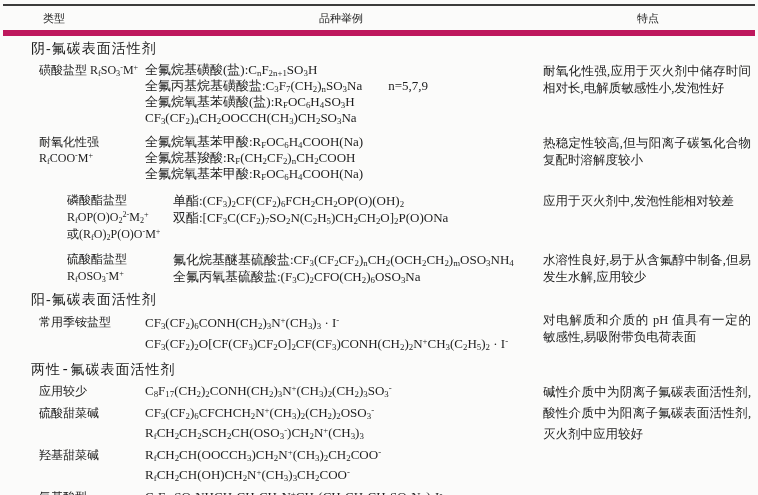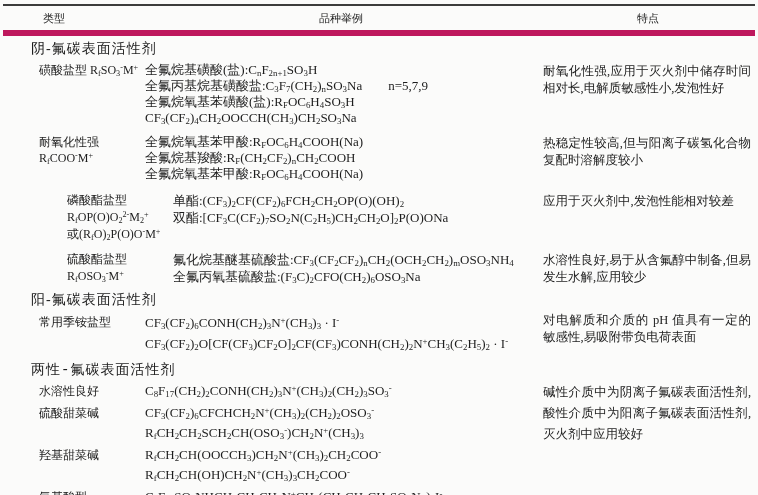--- a/index.html
+++ b/index.html
@@ -152,21 +152,21 @@
       </td>
       <td class="c-feat pt3">对电解质和介质的 pH 值具有一定的敏感性,易吸附带负电荷表面</td>
     </tr>
 
     <tr>
       <td class="section-cell" colspan="3" style="padding-top:4px;padding-bottom:1px;font-family:Liberation Mono, monospace;">两性-氟碳表面活性剂</td>
     </tr>
 
     <tr class="lh20">
       <td class="c-type" style="padding-bottom:0;">
-        <div class="t-line">水溶性良好</div>
+        <div class="t-line">应用较少</div>
       </td>
       <td class="c-ex" style="padding-bottom:0;">
         <div class="f-line">C<sub>8</sub>F<sub>17</sub>(CH<sub>2</sub>)<sub>2</sub>CONH(CH<sub>2</sub>)<sub>3</sub>N<sup>+</sup>(CH<sub>3</sub>)<sub>2</sub>(CH<sub>2</sub>)<sub>3</sub>SO<sub>3</sub><sup>-</sup></div>
       </td>
       <td class="c-feat" rowspan="4" style="line-height:21px;">碱性介质中为阴离子氟碳表面活性剂,酸性介质中为阳离子氟碳表面活性剂,灭火剂中应用较好</td>
     </tr>
 
     <tr class="lh20">
       <td class="c-type" style="padding-bottom:0;margin-top:20px;">
         <div class="t-line">硫酸甜菜碱</div>

